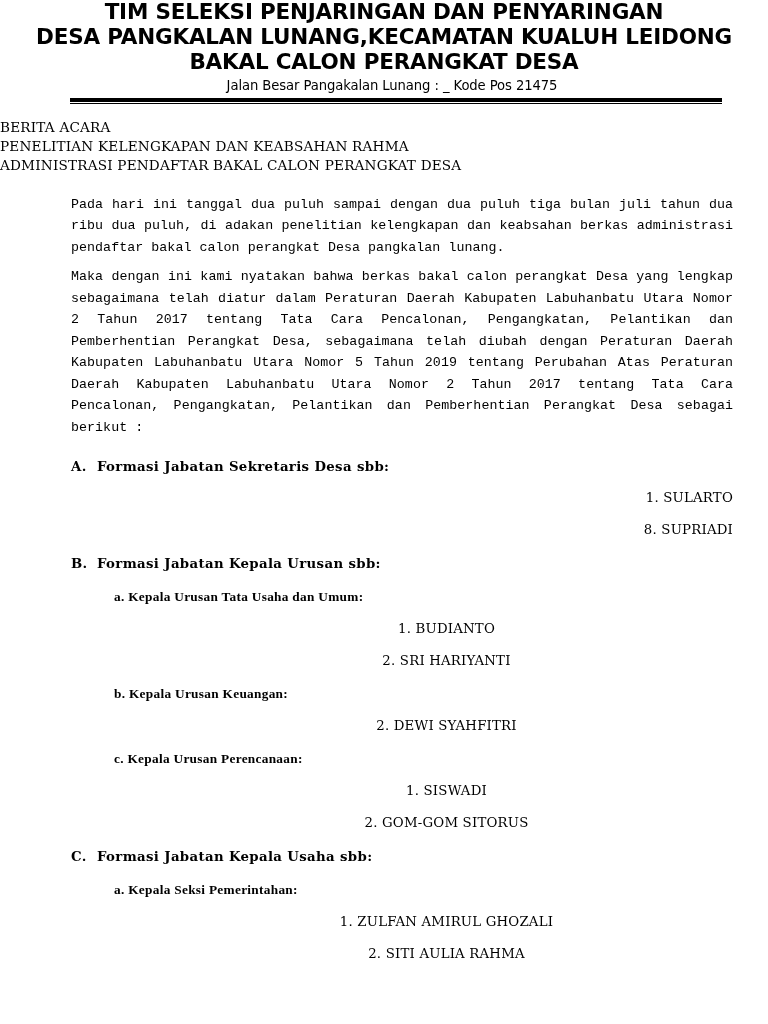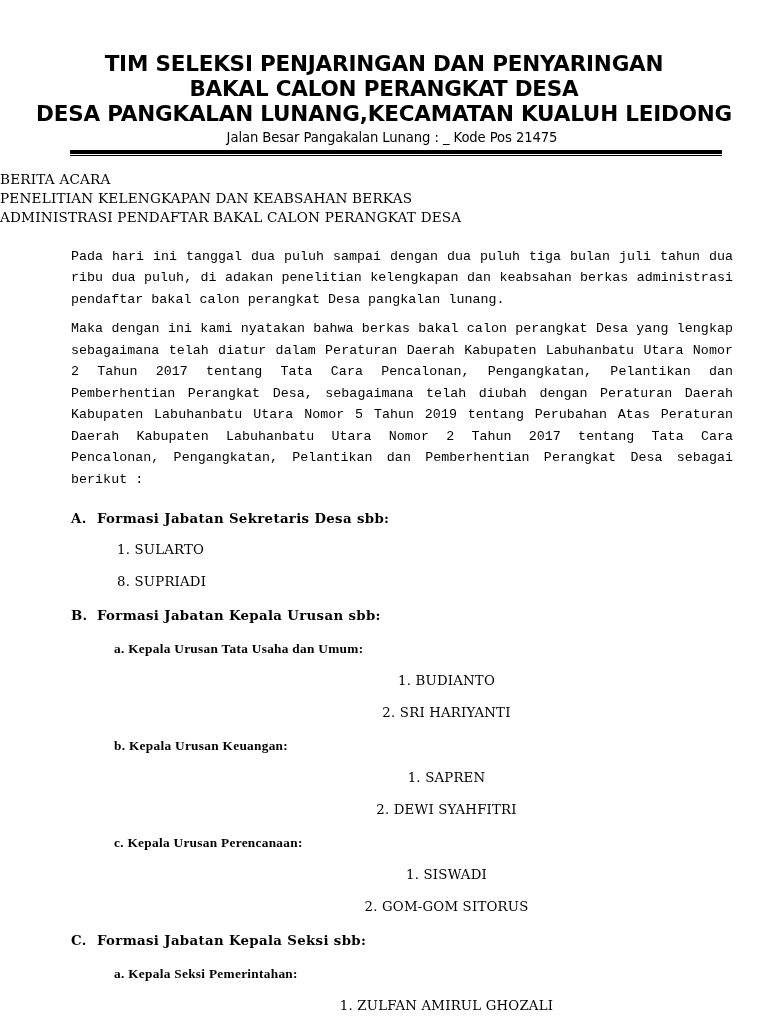--- a/index.html
+++ b/index.html
@@ -21,21 +21,20 @@
   .page {
     width: 768px;
     height: 1024px;
     padding: 0;
     position: relative;
   }
 
   
   .letterhead {
     text-align: center;
-    padding-top: 52px;
   }
   .lh-line {
     font-family: "DejaVu Sans", sans-serif;
     font-weight: bold;
     letter-spacing: -0.2px;
     color: #000;
     line-height: 1.16;
   }
   .lh-1 { font-size: 21.5px; }
   .lh-2 { font-size: 21.5px; }
@@ -118,43 +117,43 @@
     letter-spacing: 0.3px;
     font-family: Liberation Serif, serif;
   }
 
   .name-item {
     font-size: 13.3px;
     line-height: 1.5;
     margin-top: 12px;
     letter-spacing: 0.2px;
   }
-  .lvl-1 { margin-left: 46px; }
+  .lvl-1 { margin-left: 62px; text-align: right; }
   .lvl-2 { margin-left: 89px; text-align: center; }
 </style>
 </head>
 <body>
 
 <div class="page">
 
   <div class="letterhead">
     <div class="lh-line lh-1">TIM SELEKSI PENJARINGAN DAN PENYARINGAN</div>
+    <div class="lh-line lh-3">DESA PANGKALAN LUNANG,KECAMATAN KUALUH LEIDONG</div>
     <div class="lh-line lh-2">BAKAL CALON PERANGKAT DESA</div>
-    <div class="lh-line lh-3">DESA PANGKALAN LUNANG,KECAMATAN KUALUH LEIDONG</div>
     <div class="lh-addr">Jalan Besar Pangakalan Lunang : _ Kode Pos 21475</div>
   </div>
 
   <div class="rule-wrap">
     <div class="rule-thick"></div>
     <div class="rule-thin"></div>
   </div>
 
   <div class="doc-title">
     <div>BERITA ACARA</div>
-    <div>PENELITIAN KELENGKAPAN DAN KEABSAHAN BERKAS</div>
+    <div>PENELITIAN KELENGKAPAN DAN KEABSAHAN RAHMA</div>
     <div>ADMINISTRASI PENDAFTAR BAKAL CALON PERANGKAT DESA</div>
   </div>
 
   <div class="content">
     <p class="para para-1">Pada hari ini tanggal dua puluh sampai dengan dua puluh tiga bulan juli tahun dua ribu dua puluh,  di adakan penelitian kelengkapan dan keabsahan berkas administrasi pendaftar bakal calon perangkat Desa pangkalan lunang.</p>
     <p class="para para-2">Maka dengan ini kami nyatakan bahwa  berkas bakal calon perangkat Desa yang lengkap sebagaimana telah diatur dalam Peraturan Daerah Kabupaten Labuhanbatu Utara Nomor 2 Tahun 2017 tentang Tata Cara Pencalonan, Pengangkatan, Pelantikan dan Pemberhentian Perangkat Desa, sebagaimana telah diubah dengan Peraturan Daerah Kabupaten Labuhanbatu Utara Nomor 5 Tahun 2019 tentang Perubahan Atas Peraturan Daerah Kabupaten Labuhanbatu Utara Nomor 2 Tahun 2017 tentang Tata Cara Pencalonan, Pengangkatan, Pelantikan dan Pemberhentian Perangkat Desa sebagai berikut :</p>
 
     <div class="sections" id="sections-root">
         <div class="sec-head">
           <span class="marker">A.</span>
@@ -163,28 +162,27 @@
         <div class="name-item lvl-1">1. SULARTO</div>
         <div class="name-item lvl-1">8. SUPRIADI</div>
         <div class="sec-head">
           <span class="marker">B.</span>
           <span>Formasi Jabatan Kepala Urusan sbb:</span>
         </div>
         <div class="sub-head">a. Kepala Urusan Tata Usaha dan Umum:</div>
         <div class="name-item lvl-2">1. BUDIANTO</div>
         <div class="name-item lvl-2">2. SRI HARIYANTI</div>
         <div class="sub-head">b. Kepala Urusan Keuangan:</div>
-        <div class="name-item lvl-2">1. SAPREN</div>
         <div class="name-item lvl-2">2. DEWI SYAHFITRI</div>
         <div class="sub-head">c. Kepala Urusan Perencanaan:</div>
         <div class="name-item lvl-2">1. SISWADI</div>
         <div class="name-item lvl-2">2. GOM-GOM SITORUS</div>
         <div class="sec-head">
           <span class="marker">C.</span>
-          <span>Formasi Jabatan Kepala Seksi sbb:</span>
+          <span>Formasi Jabatan Kepala Usaha sbb:</span>
         </div>
         <div class="sub-head">a. Kepala Seksi Pemerintahan:</div>
         <div class="name-item lvl-2">1. ZULFAN AMIRUL GHOZALI</div>
         <div class="name-item lvl-2">2. SITI AULIA RAHMA</div>
       </div>
   </div>
 
 </div>
 
 </body></html>

